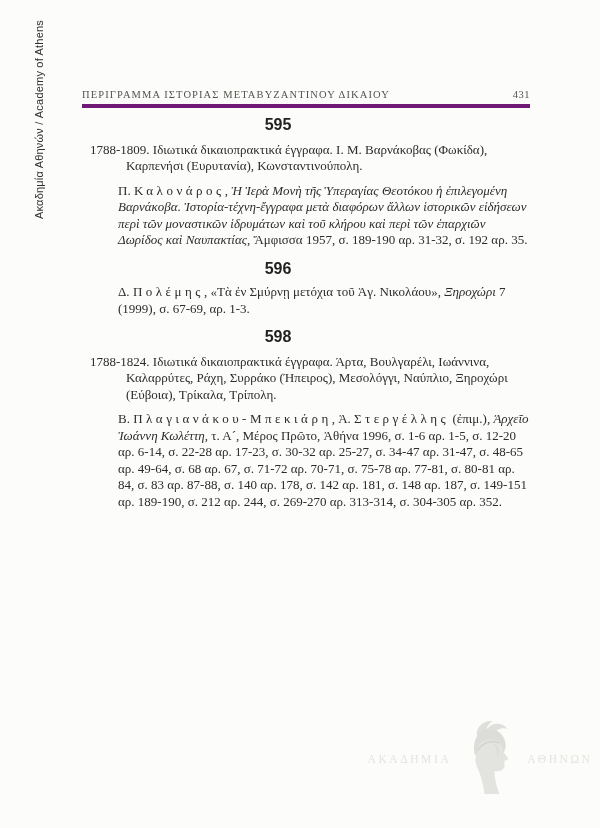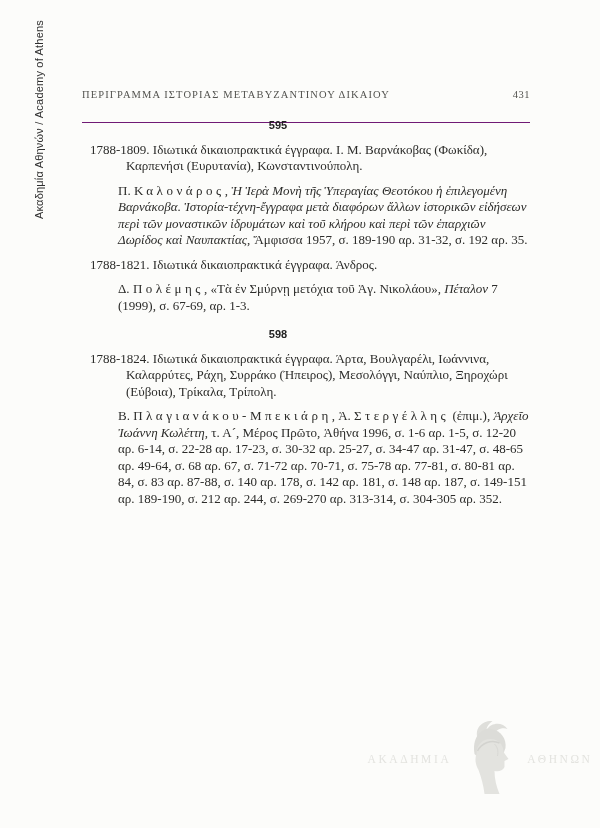--- a/index.html
+++ b/index.html
@@ -9,30 +9,30 @@
 
   
   .side-label{position:absolute;left:33px;top:219px;transform-origin:0 0;
       transform:rotate(-90deg);white-space:nowrap;
       font-family:"Liberation Sans","DejaVu Sans",sans-serif;
       font-size:11px;color:#2f2f2f;letter-spacing:0.2px;}
 
   
   .page-header{position:absolute;left:82px;top:89px;width:448px;
       display:flex;justify-content:space-between;align-items:baseline;
-      border-bottom:1px solid #701a75;padding-bottom:22px;
+      border-bottom:4px solid #701a75;padding-bottom:4px;
       font-size:10.5px;letter-spacing:1.1px;color:#53534f;text-align:center;}
   .page-number{letter-spacing:0.5px;}
 
   
   .content{position:absolute;left:82px;top:108px;width:450px;
       font-size:13px;line-height:16.5px;color:#2c2c2a;}
   .entry-number{width:392px;text-align:center;
       font-family:"Liberation Sans","DejaVu Sans",sans-serif;
-      font-weight:bold;font-size:11px;margin:12px 0 7px 0;color:#222;}
+      font-weight:bold;font-size:16px;margin:12px 0 7px 0;color:#222;}
   .entry:first-child .entry-number{margin-top:9px;}
   .desc{margin:8px;padding-left:36px;text-indent:-36px;}
   .citation{margin:0 0 0 36px;}
   .seg-roman{font-style:normal;}
   .seg-italic{font-style:italic;}
   .seg-spaced{letter-spacing:3.5px;}
 
   
   .watermark{position:absolute;left:480px;top:719px;height:80px;
       transform:translateX(-50%);display:inline-flex;align-items:center;gap:13px;}
@@ -53,25 +53,25 @@
 
   <div class="content">
 
     <section class="entry">
       <div class="entry-number">595</div>
       <p class="desc">1788-1809. Ιδιωτικά δικαιοπρακτικά έγγραφα. Ι. Μ. Βαρνάκοβας (Φωκίδα), Καρπενήσι (Ευρυτανία), Κωνσταντινούπολη.</p>
       <p class="citation"><span class="seg-roman">Π. </span><span class="seg-spaced">Καλονάρος</span><span class="seg-roman">, </span><span class="seg-italic">Ἡ Ἱερὰ Μονὴ τῆς Ὑπεραγίας Θεοτόκου ἡ ἐπιλεγομένη Βαρνάκοβα. Ἱστορία-τέχνη-ἔγγραφα μετὰ διαφόρων ἄλλων ἱστορικῶν εἰδήσεων περὶ τῶν μοναστικῶν ἱδρυμάτων καὶ τοῦ κλήρου καὶ περὶ τῶν ἐπαρχιῶν Δωρίδος καὶ Ναυπακτίας</span><span class="seg-roman">, Ἄμφισσα 1957, σ. 189-190 αρ. 31-32, σ. 192 αρ. 35.</span></p>
     </section>
 
     <section class="entry">
+      <div class="entry-number">596</div>
     </section>
 
     <section class="entry">
-      <p class="desc">1788-1821. Ιδιωτικά δικαιοπρακτικά έγγραφα. Άνδρος.</p>
-      <p class="citation"><span class="seg-roman">Δ. </span><span class="seg-spaced">Πολέμης</span><span class="seg-roman">, «Τὰ ἐν Σμύρνῃ μετόχια τοῦ Ἁγ. Νικολάου», </span><span class="seg-italic">Πέταλον</span><span class="seg-roman"> 7 (1999), σ. 67-69, αρ. 1-3.</span></p>
+      <p class="citation"><span class="seg-roman">Δ. </span><span class="seg-spaced">Πολέμης</span><span class="seg-roman">, «Τὰ ἐν Σμύρνῃ μετόχια τοῦ Ἁγ. Νικολάου», </span><span class="seg-italic">Ξηροχώρι</span><span class="seg-roman"> 7 (1999), σ. 67-69, αρ. 1-3.</span></p>
     </section>
 
     <section class="entry">
       <div class="entry-number">598</div>
       <p class="desc">1788-1824. Ιδιωτικά δικαιοπρακτικά έγγραφα. Άρτα, Βουλγαρέλι, Ιωάννινα, Καλαρρύτες, Ράχη, Συρράκο (Ήπειρος), Μεσολόγγι, Ναύπλιο, Ξηροχώρι (Εύβοια), Τρίκαλα, Τρίπολη.</p>
       <p class="citation"><span class="seg-roman">Β. </span><span class="seg-spaced">Πλαγιανάκου-Μπεκιάρη</span><span class="seg-roman">, Ἀ. </span><span class="seg-spaced">Στεργέλλης</span><span class="seg-roman"> (ἐπιμ.), </span><span class="seg-italic">Ἀρχεῖο Ἰωάννη Κωλέττη</span><span class="seg-roman">, τ. Α´, Μέρος Πρῶτο, Ἀθήνα 1996, σ. 1-6 αρ. 1-5, σ. 12-20 αρ. 6-14, σ. 22-28 αρ. 17-23, σ. 30-32 αρ. 25-27, σ. 34-47 αρ. 31-47, σ. 48-65 αρ. 49-64, σ. 68 αρ. 67, σ. 71-72 αρ. 70-71, σ. 75-78 αρ. 77-81, σ. 80-81 αρ. 84, σ. 83 αρ. 87-88, σ. 140 αρ. 178, σ. 142 αρ. 181, σ. 148 αρ. 187, σ. 149-151 αρ. 189-190, σ. 212 αρ. 244, σ. 269-270 αρ. 313-314, σ. 304-305 αρ. 352.</span></p>
     </section>
 
   </div>
 

